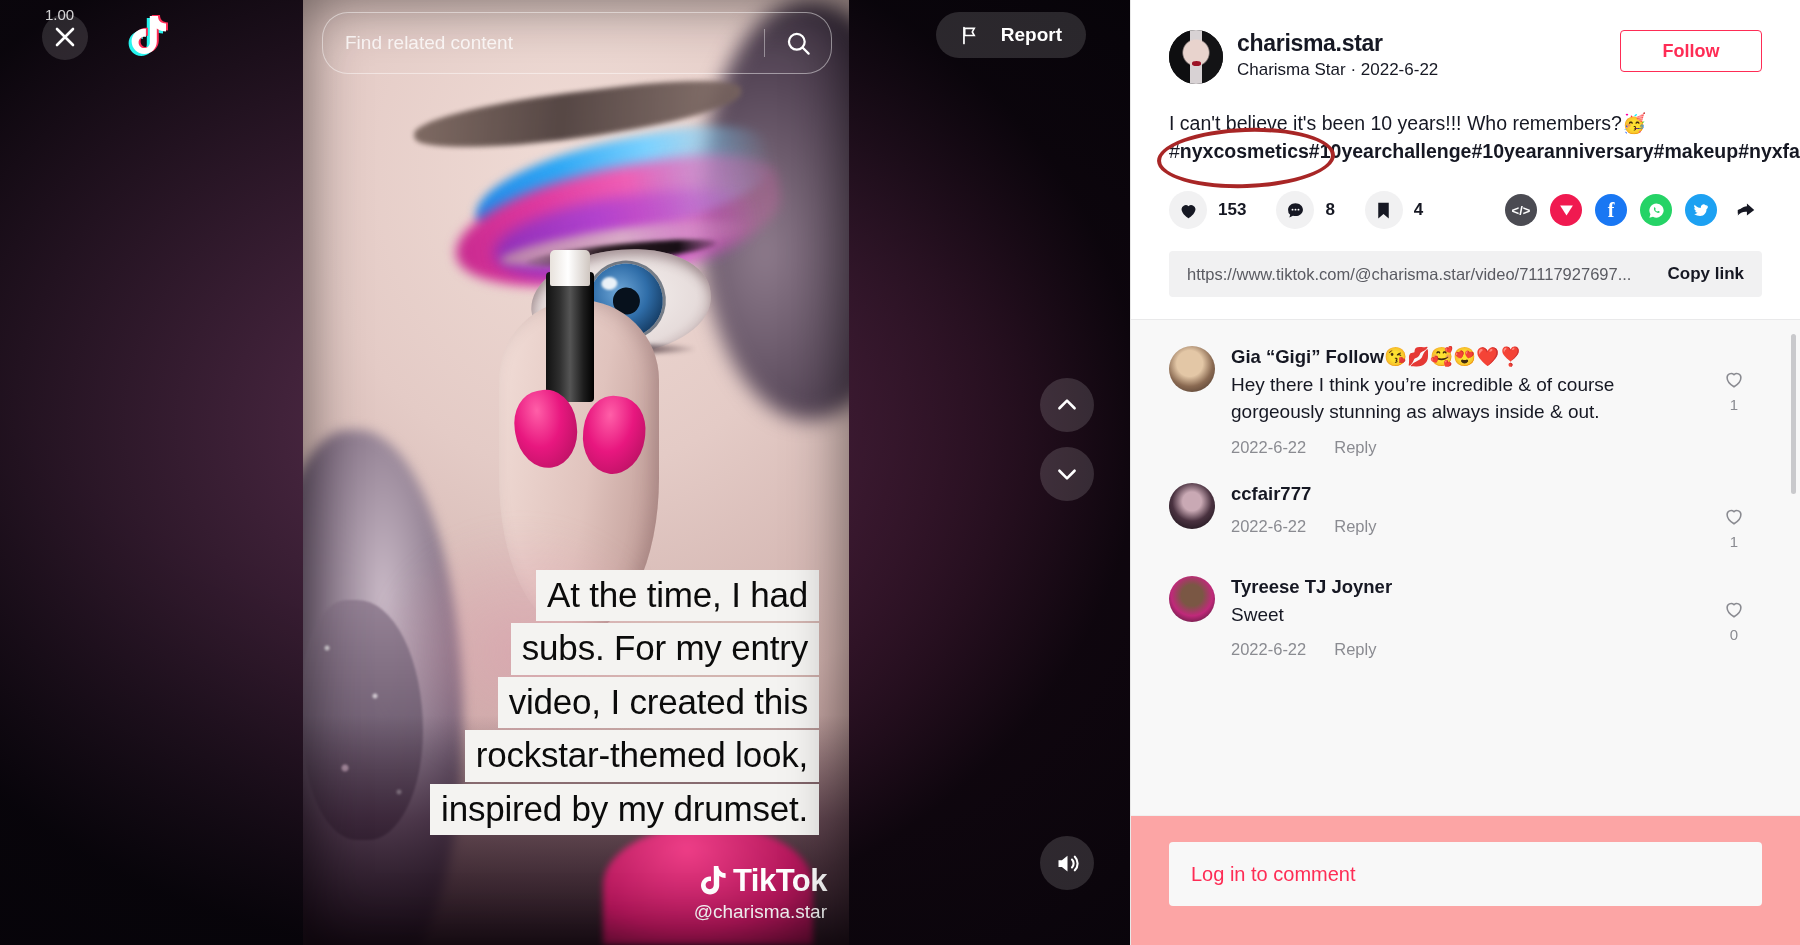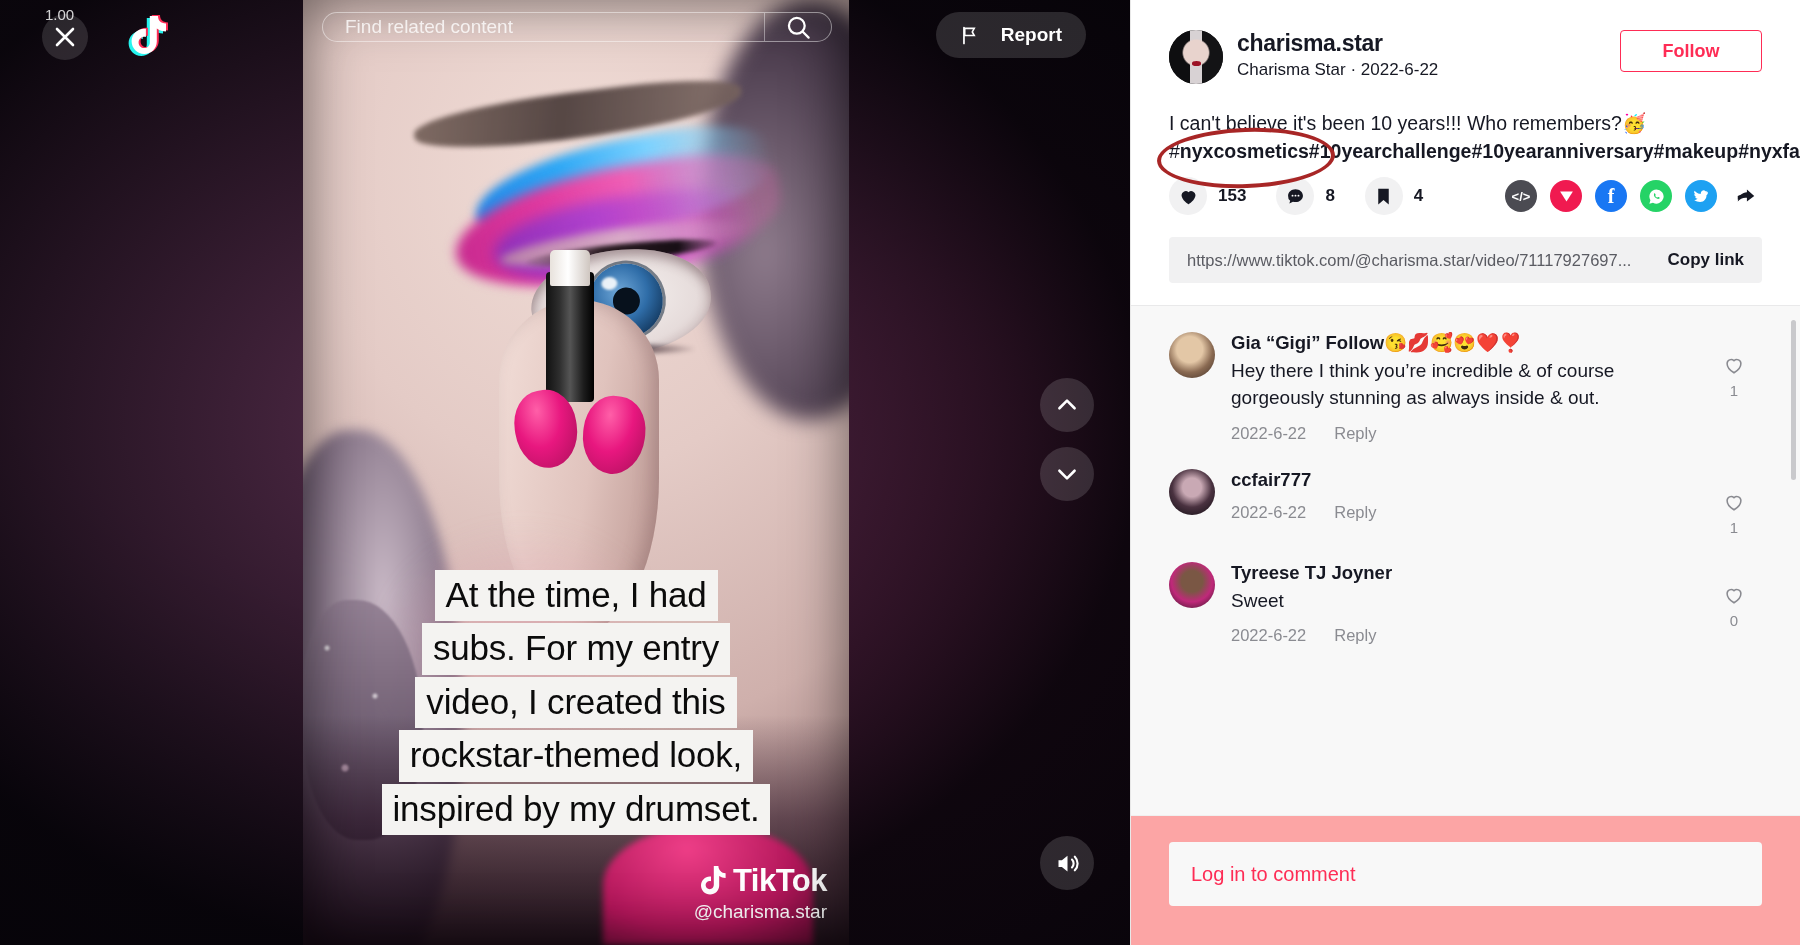--- a/index.html
+++ b/index.html
@@ -180,21 +180,21 @@
     background: radial-gradient(ellipse at 40% 20%, #ff3f8f, #c0155f 60%, #6d0b36 100%);
     border-radius: 50% 50% 0 0;
     filter: blur(3px);
     opacity: .9;
   }
 
   
   .subs {
     position: absolute; left: 0; bottom: 110px; width: 546px;
     z-index: 5; padding: 0 30px;
-    display: flex; flex-direction: column; align-items: center; gap: 2px;
+    display: flex; flex-direction: column; align-items: flex-end; gap: 2px;
   }
   .sub-line {
     background: #f4f3f1; color: #0b0b0b;
     font-size: 35px; line-height: 1.30;
     padding: 2px 11px 4px 11px;
     font-family: "Liberation Sans", sans-serif;
     letter-spacing: -.2px;
     white-space: nowrap;
   }
 
@@ -206,21 +206,21 @@
     z-index: 20; cursor: pointer;
   }
   .speed-badge {
     position: absolute; left: 45px; top: 6px; z-index: 21;
     color: rgba(255,255,255,.82); font-size: 15px;
   }
   .tiktok-logo {
     position: absolute; left: 124px; top: 10px; width: 52px; height: 52px; z-index: 20;
   }
   .searchbar {
-    position: absolute; left: 322px; top: 12px; width: 510px; height: 30px;
+    position: absolute; left: 322px; top: 12px; width: 510px; height: 62px;
     border: 1.5px solid rgba(255,255,255,.45); border-radius: 26px;
     display: flex; align-items: center; z-index: 20;
     background: rgba(255,255,255,.03);
   }
   .searchbar input {
     flex: 1; background: transparent; border: none; outline: none;
     color: #fff; font-size: 19px; padding: 0 22px;
     font-family: "Liberation Sans", sans-serif;
   }
   .searchbar input::placeholder { color: rgba(255,255,255,.78); }
@@ -296,21 +296,21 @@
     transform: rotate(-2deg);
     pointer-events: none;
   }
   .music-row {
     margin-top: 16px; display: flex; align-items: center; gap: 10px;
     font-size: 19px; font-weight: 700; color: #161823; cursor: pointer;
   }
 
   
   .stats-row {
-    margin-top: 12px; display: flex; align-items: center; gap: 0;
+    margin-top: 26px; display: flex; align-items: center; gap: 0;
   }
   .stat { display: flex; align-items: center; gap: 11px; margin-right: 30px; cursor: pointer; }
   .stat-circle {
     width: 38px; height: 38px; border-radius: 50%; background: #f1f1f2;
     display: flex; align-items: center; justify-content: center;
   }
   .stat-num { font-size: 17px; font-weight: 700; color: #161823; }
   .share-icons { margin-left: auto; display: flex; align-items: center; gap: 13px; }
   .share-ic { width: 32px; height: 32px; border-radius: 50%; display:flex; align-items:center; justify-content:center; cursor:pointer; flex:none;}
 

